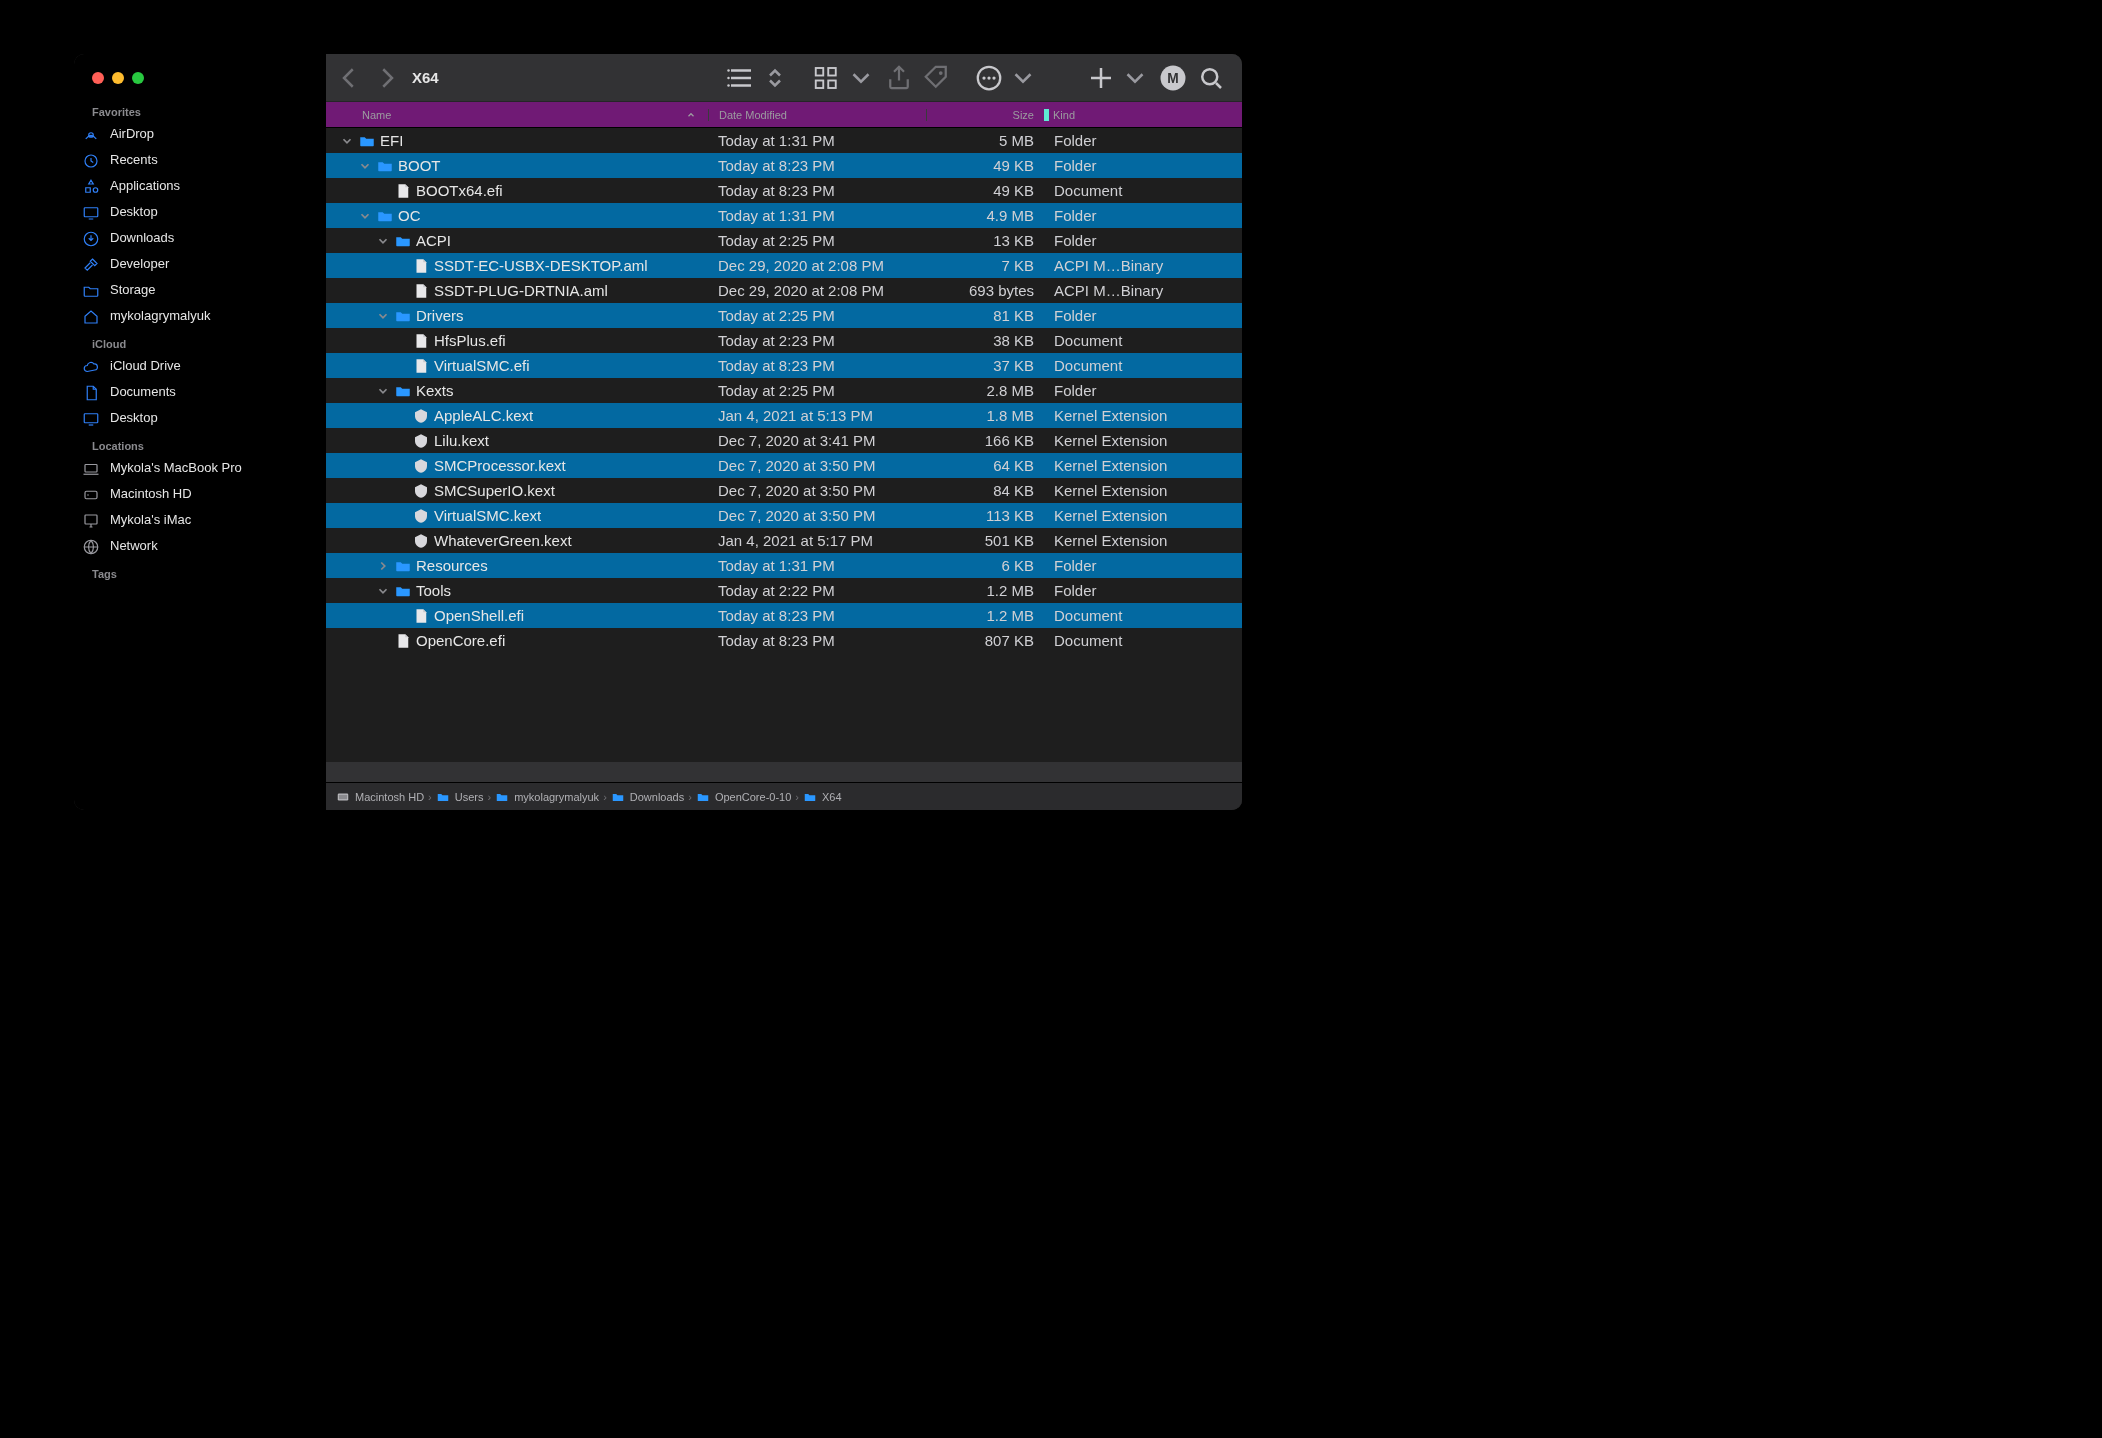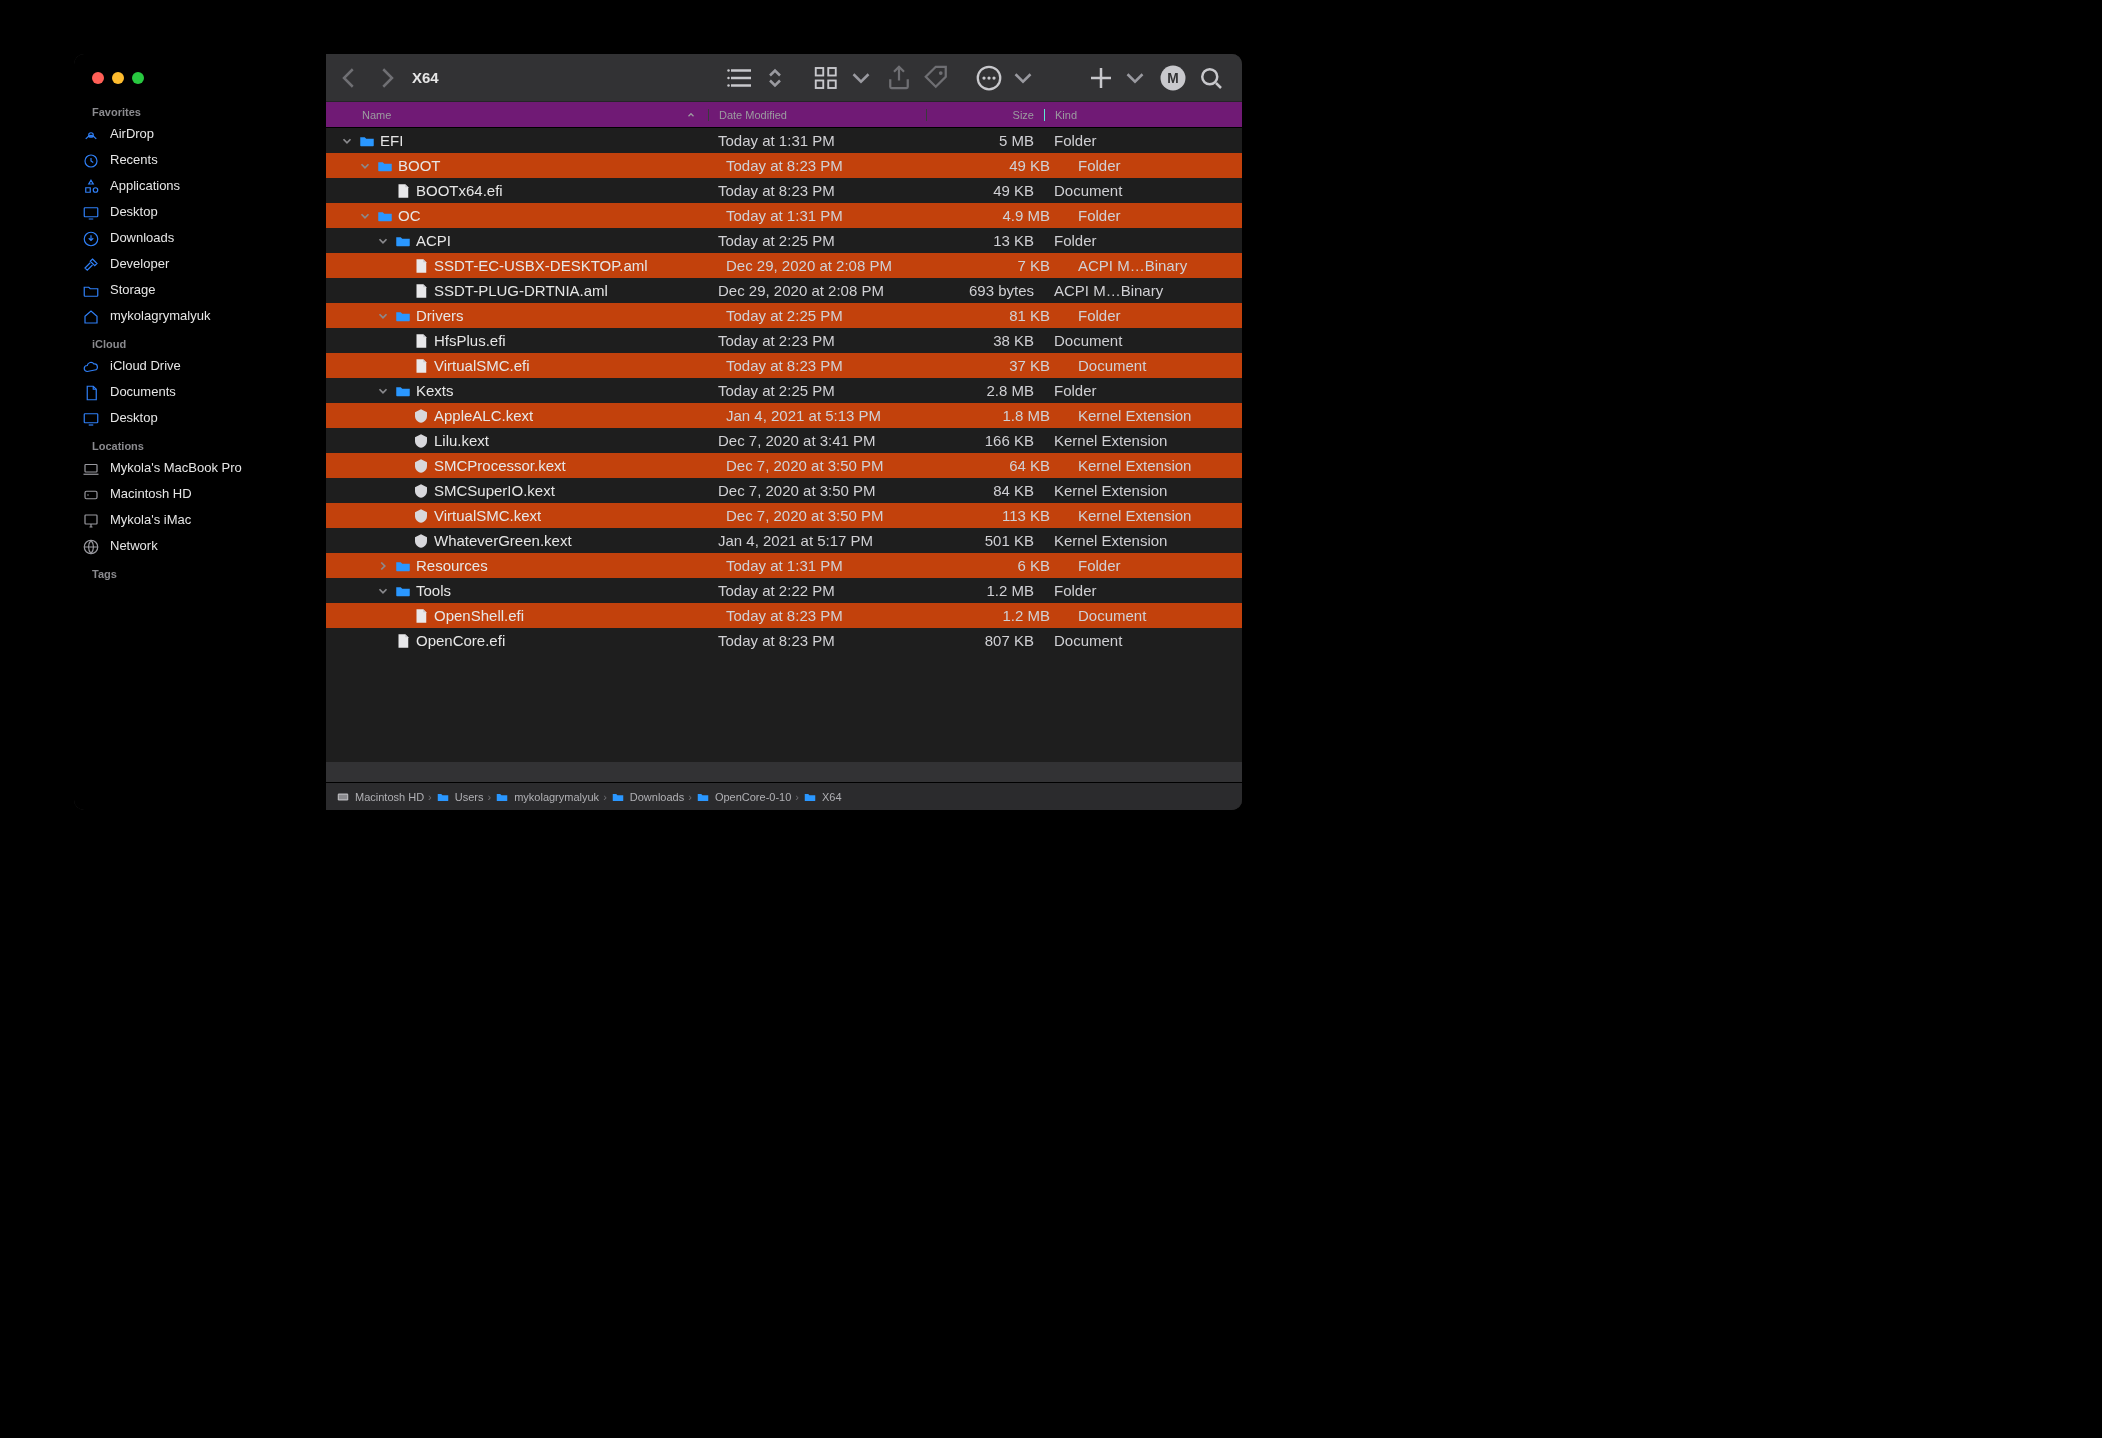--- a/index.html
+++ b/index.html
@@ -80,34 +80,34 @@
   .columns {
     display: flex; align-items: center;
     height: 26px; font-size: 11px; color: #9c9ca0;
     border-bottom: 1px solid #000;
     background: #701a75;
     padding-left: 4px;
   }
   .col-name   { width: 378px; padding-left: 32px; display: flex; align-items: center; gap: 6px; }
   .col-date   { width: 218px; padding-left: 10px; border-left: 1px solid #3a3a3c; }
   .col-size   { width: 118px; text-align: right; padding-right: 10px; border-left: 1px solid #3a3a3c;}
-  .col-kind   { flex: 1; padding-left: 10px; border-left: 1px solid #5eead4;}
+  .col-kind   { flex: 1; padding-left: 4px; border-left: 5px solid #5eead4;}
   .sort-caret { margin-left: auto; margin-right: 12px; color: #9c9ca0; }
 
   .filelist {
     flex: 1; overflow-y: auto;
     font-size: 15px;
   }
   .row {
     display: flex; align-items: center;
     height: 25px;
     color: #e6e6e6;
     padding-left: 4px;
   }
-  .row.alt { background: #c2410c; gap: 8px; }
+  .row.alt { background: #0369a1; }
   .row .cname { width: 378px; display: flex; align-items: center; gap: 4px; }
   .row .cdate { width: 218px; padding-left: 10px; color: #d0d0d4; }
   .row .csize { width: 118px; text-align: right; padding-right: 10px; color: #d0d0d4; white-space: nowrap;}
   .row .ckind { flex: 1; padding-left: 10px; color: #d0d0d4; white-space: nowrap; overflow: hidden; text-overflow: ellipsis;}
   .disclosure {
     width: 14px; height: 14px; display: flex; align-items: center; justify-content: center;
     color: #8a8a8e; font-size: 10px;
   }
   .file-ic {
     width: 18px; height: 18px; display: flex; align-items: center; justify-content: center;

